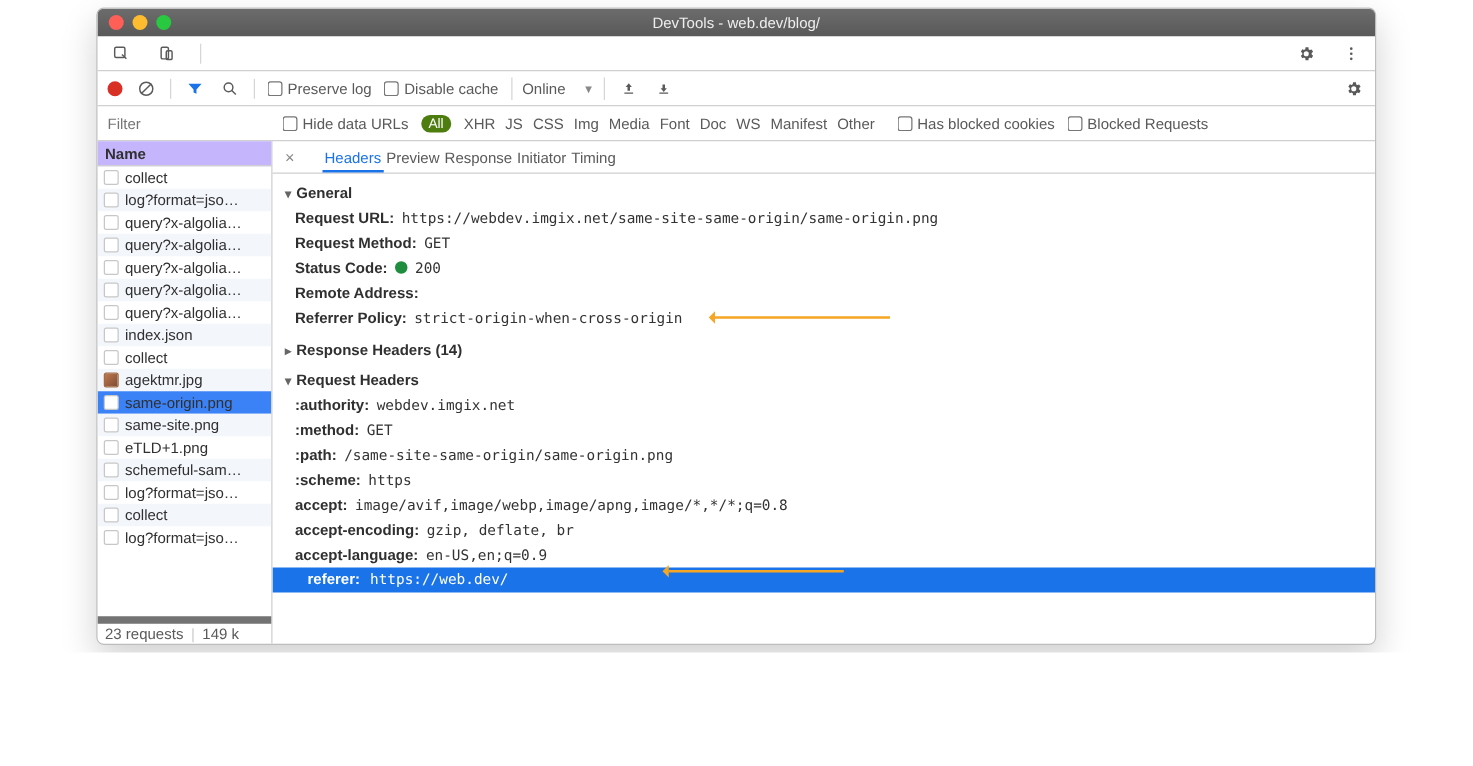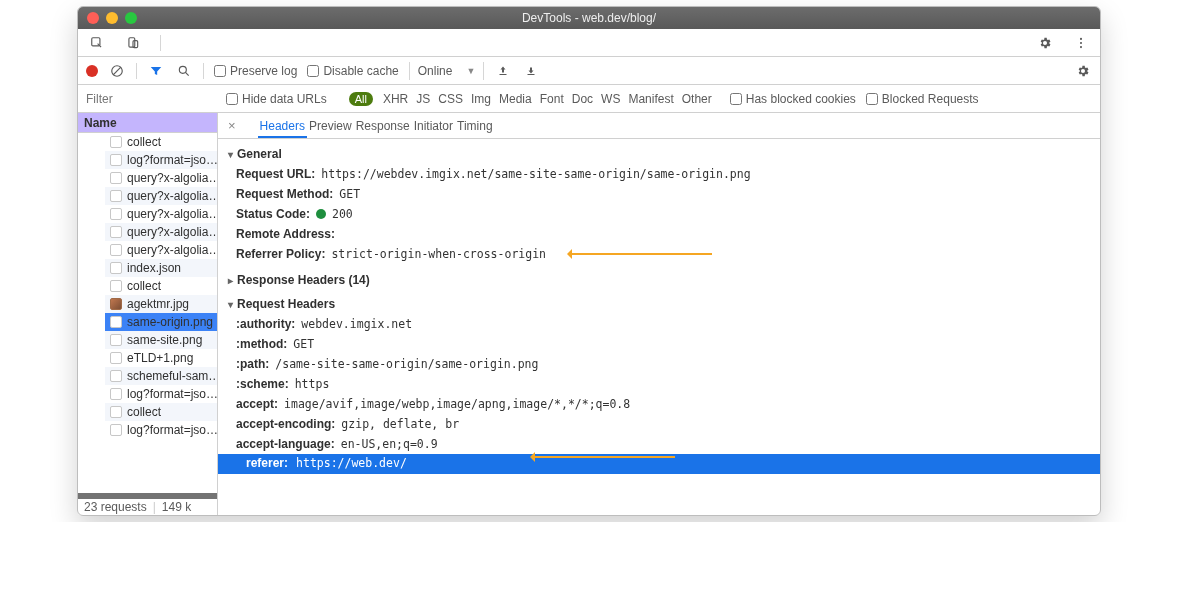--- a/index.html
+++ b/index.html
@@ -23,26 +23,26 @@
   .nosign svg { width: 14px; height: 14px; }
   .vline { width: 1px; height: 16px; background: #d6d6d6; }
   .funnel { color: #1a73e8; }
   .chk { display: inline-flex; align-items: center; gap: 4px; }
   .chk input { width: 12px; height: 12px; }
   .select { display: inline-flex; align-items: center; gap: 14px; border-left: 1px solid #d6d6d6; border-right: 1px solid #d6d6d6; padding: 0 8px; height: 18px; }
   .select .tri { font-size: 9px; color: #888; }
   .updown svg { width: 12px; height: 12px; }
   .toolbar3 { height: 28px; border-bottom: 1px solid #d0d0d0; display: flex; align-items: center; padding: 0 8px; gap: 10px; color: #5a5a5a; }
   .filterbox { border: none; outline: none; font-size: 12px; color: #888; width: 130px; }
-  .pill { background: #4d7c0f; color: #fff; border-radius: 8px; padding: 1px 6px; font-size: 11px; margin-left: 12px; }
+  .pill { background: #4d7c0f; color: #fff; border-radius: 8px; padding: 1px 6px; font-size: 11px; }
   .types span { margin-right: 8px; }
   .content { display: flex; height: 402px; }
   .left { width: 140px; border-right: 1px solid #d0d0d0; display: flex; flex-direction: column; }
   .left-head { height: 20px; display: flex; align-items: center; padding: 0 6px; font-weight: 600; border-bottom: 1px solid #d0d0d0; background: #c4b5fd; }
-  .reqlist { flex: 1; overflow: hidden; margin-left: 27px; }
+  .reqlist { flex: 1; overflow: hidden; }
   .reqrow { height: 18px; display: flex; align-items: center; gap: 5px; padding: 0 5px; white-space: nowrap; overflow: hidden; text-overflow: ellipsis; }
   .reqrow.alt { background: #f3f6fb; }
   .reqrow.sel { background: #3b82f6; }
   .reqrow .fi { width: 12px; height: 12px; border: 1px solid #c7c7c7; border-radius: 2px; background: #fff; flex-shrink: 0; }
   .reqrow .fi.img { background: linear-gradient(135deg,#c0774f,#7d4e34); border-color: #a06a47; }
   .left-status { height: 22px; border-top: 6px solid #737373; display: flex; align-items: center; padding: 0 6px; gap: 6px; color: #5a5a5a; }
   .left-status .sep { color: #ccc; }
   .right { flex: 1; display: flex; flex-direction: column; }
   .subtabs { height: 26px; border-bottom: 1px solid #d0d0d0; display: flex; align-items: center; gap: 18px; padding: 0 10px; color: #5a5a5a; }
   .subtabs .close { font-size: 13px; color: #888; margin-right: 4px; }

